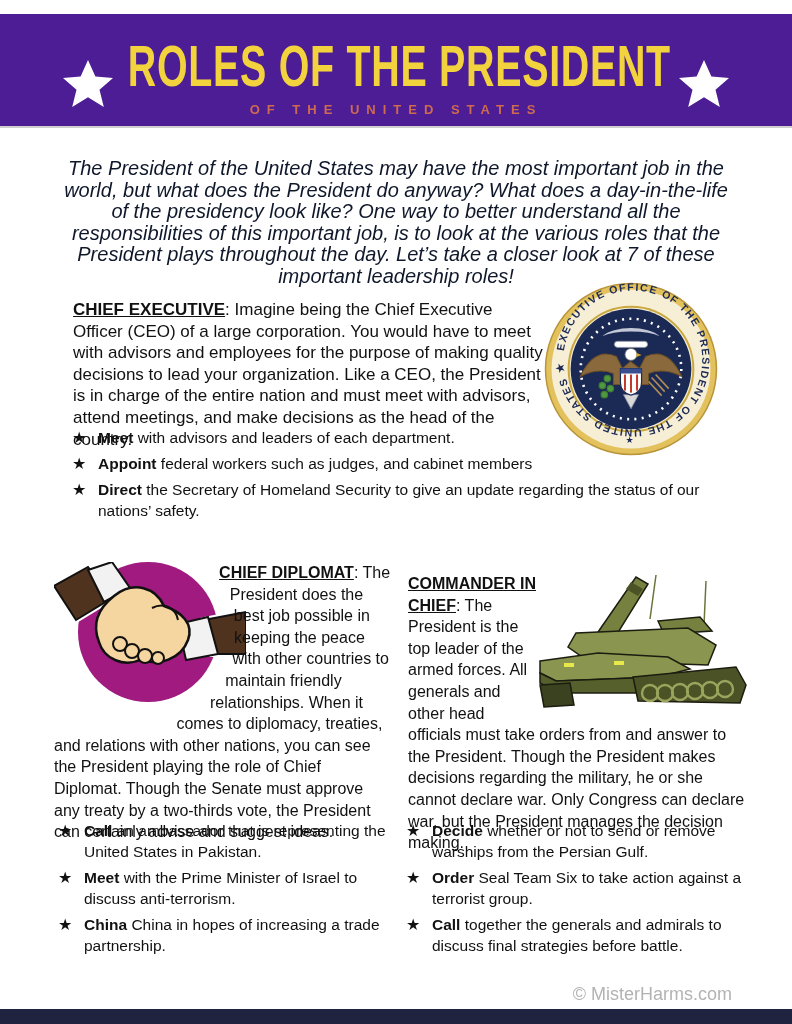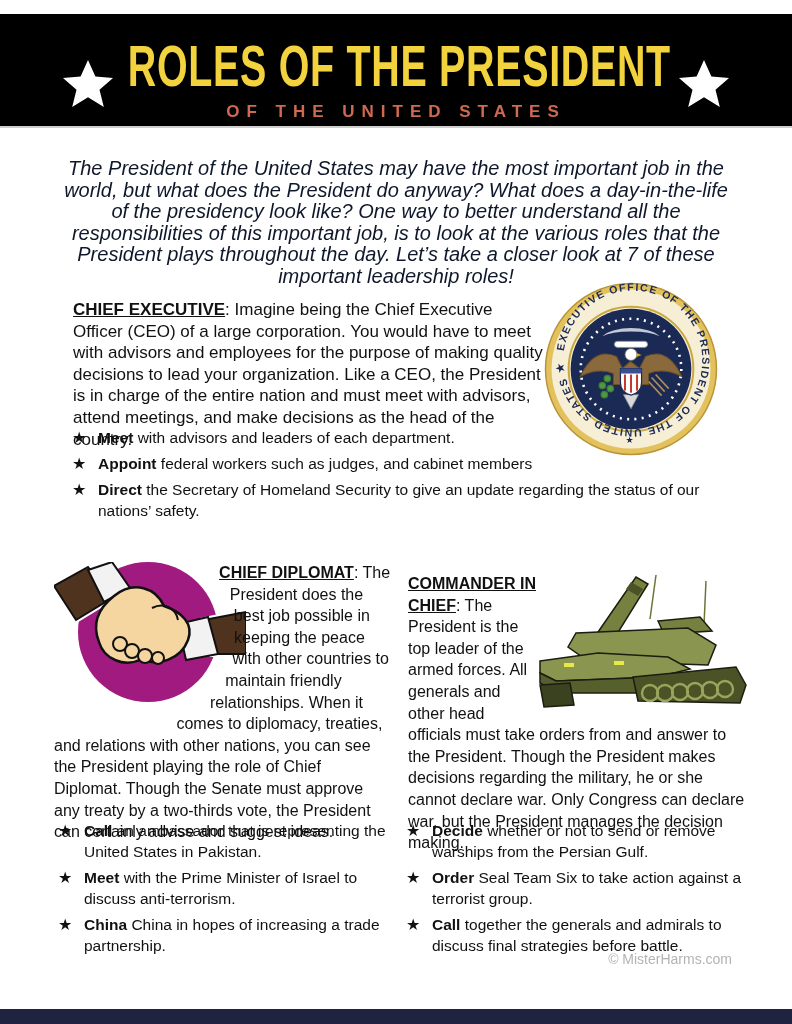--- a/index.html
+++ b/index.html
@@ -1,27 +1,27 @@
 <!DOCTYPE html>
 <html><head>
 <meta charset="utf-8">
 <style>
   html,body{margin:0;padding:0;background:#ffffff;}
   .page{position:relative;width:792px;height:1024px;background:#ffffff;overflow:hidden;
         font-family:"Liberation Sans",sans-serif;color:#111;}
   
-  .header{position:absolute;top:14px;left:0;right:0;height:112px;background:#000000;
+  .header{position:absolute;top:14px;left:0;right:0;height:112px;background:#4c1d95;
           border-bottom:2px solid #cfcfcf;}
   .hstar{position:absolute;top:44px;width:52px;height:52px;}
   .hstar.left{left:62px;} .hstar.right{right:62px;}
   .title-wrap{position:absolute;top:18px;left:0;right:0;text-align:center;white-space:nowrap;}
   .title{display:inline-block;font-size:58px;font-weight:bold;color:#f2d23d;
          transform:scaleX(0.68);transform-origin:center;letter-spacing:1px;}
   .subtitle{position:absolute;top:88px;left:0;right:0;text-align:center;color:#cd6a50;
-            font-size:17px;font-weight:bold;letter-spacing:7px;}
+            font-size:13px;font-weight:bold;letter-spacing:7px;}
   
   .intro{position:absolute;top:158px;left:50%;transform:translateX(-50%);width:668px;
          text-align:center;color:#0f172a;font-style:italic;font-size:20px;line-height:21.5px;}
   
   .exec-text{position:absolute;top:299px;left:73px;width:470px;font-size:17px;line-height:21.6px;}
   .sec-head{font-weight:bold;text-decoration:underline;}
   .seal{position:absolute;left:544px;top:282px;width:174px;height:174px;}
   .exec-bullets{position:absolute;top:427px;left:72px;width:658px;}
   
   .blist{list-style:none;margin:0;padding:0;font-size:15.5px;line-height:21px;}
@@ -32,21 +32,21 @@
   .col{position:absolute;font-size:16px;line-height:21.6px;}
   .col-left{top:562px;left:54px;width:338px;}
   .col-right{top:562px;left:408px;width:342px;margin-top:11px;}
   .handshake{float:left;width:192px;height:150px;
              shape-outside:circle(80px at 94px 70px);shape-margin:6px;margin:0 4px 4px 0;}
   .tank{float:right;width:212px;height:148px;margin-left:2px;
         shape-outside:polygon(26px 0px,212px 0px,212px 148px,0px 148px,0px 72px,16px 26px);
         shape-margin:4px;}
   .list-left{position:absolute;top:820px;left:58px;width:334px;}
   .list-right{position:absolute;top:820px;left:406px;width:352px;}
-  .copyright{position:absolute;top:951px;right:60px;color:#b3b3b3;font-size:14px;margin-left:36px;}
+  .copyright{position:absolute;top:984px;right:60px;color:#b3b3b3;font-size:18px;margin-left:36px;}
   .footer-bar{position:absolute;bottom:0;left:0;right:0;height:15px;background:#1f2340;}
 </style>
 </head>
 <body>
 
 <div class="page">
 
   <div class="header">
     <svg class="hstar left" viewBox="0 0 52 52">
       <polygon points="26,2 33.4,18.6 51,20.1 37.5,31.7 41.8,49 26,39.2 10.2,49 14.5,31.7 1,20.1 18.6,18.6" fill="#ffffff"></polygon>

